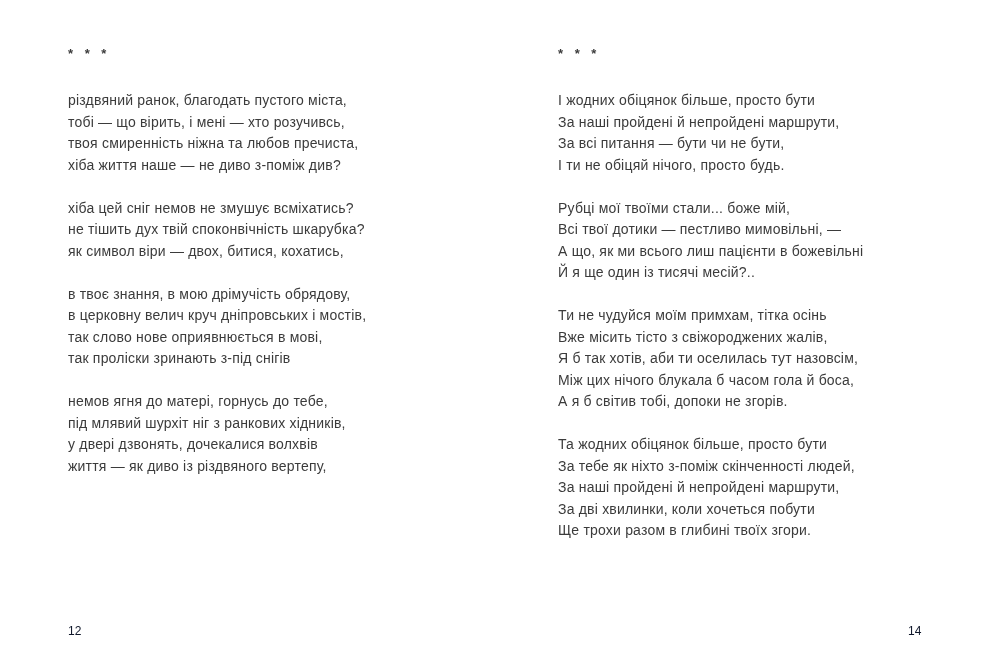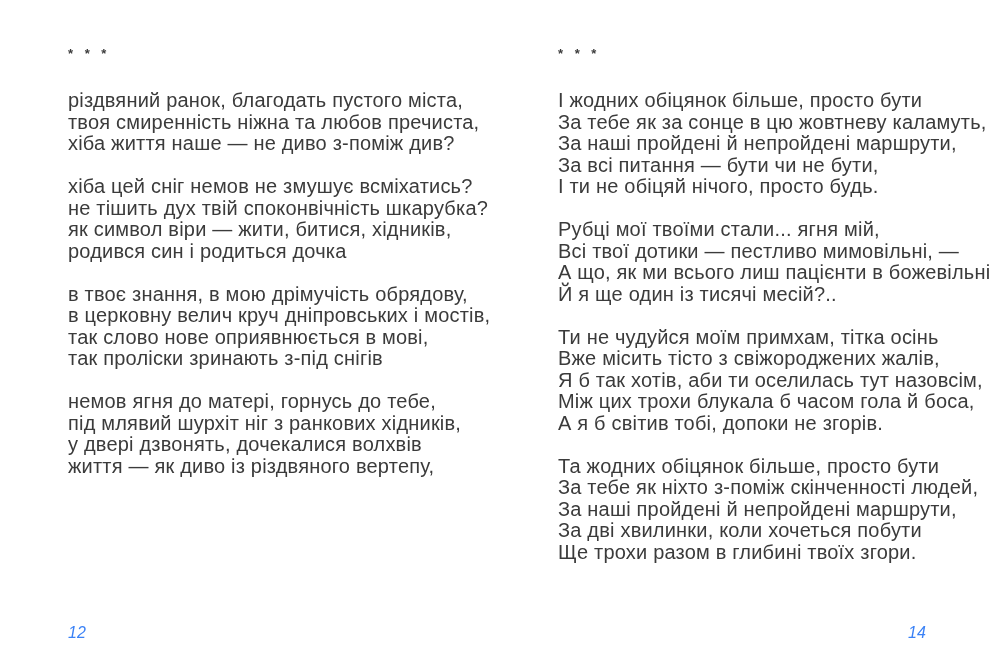--- a/index.html
+++ b/index.html
@@ -35,52 +35,51 @@
     position: absolute;
     top: 90px;
     left: 0;
     right: 0;
   }
   .stanza {
     margin: 0 0 21.5px 0;
   }
   .stanza p {
     margin: 0;
-    font-size: 20px;
+    font-size: 14px;
     line-height: 21.5px;
     letter-spacing: 0.2px;
     color: #3b3b3b;
     white-space: nowrap;
   }
   .page-number {
     position: absolute;
     top: 624px;
-    font-size: 16px;
-    color: #3b82f6;
-    font-style: italic;
+    font-size: 12px;
+    color: #0f172a;
   }
   .page-number-left  { left: 68px; }
   .page-number-right { left: 908px; }
 </style>
 </head>
 <body>
 
 <div class="page page-left">
   <span class="section-marker">* * *</span>
   <div class="poem">
       <div class="stanza">
         <p>різдвяний ранок, благодать пустого міста,</p>
+        <p>тобі — що вірить, і мені — хто розучивсь,</p>
         <p>твоя смиренність ніжна та любов пречиста,</p>
         <p>хіба життя наше — не диво з-поміж див?</p>
       </div>
       <div class="stanza">
         <p>хіба цей сніг немов не змушує всміхатись?</p>
         <p>не тішить дух твій споконвічність шкарубка?</p>
-        <p>як символ віри — жити, битися, хідників,</p>
-        <p>родився син і родиться дочка</p>
+        <p>як символ віри — двох, битися, кохатись,</p>
       </div>
       <div class="stanza">
         <p>в твоє знання, в мою дрімучість обрядову,</p>
         <p>в церковну велич круч дніпровських і мостів,</p>
         <p>так слово нове оприявнюється в мові,</p>
         <p>так проліски зринають з-під снігів</p>
       </div>
       <div class="stanza">
         <p>немов ягня до матері, горнусь до тебе,</p>
         <p>під млявий шурхіт ніг з ранкових хідників,</p>
@@ -88,36 +87,35 @@
         <p>життя — як диво із різдвяного вертепу,</p>
       </div>
     </div>
 </div>
 
 <div class="page page-right">
   <span class="section-marker">* * *</span>
   <div class="poem">
       <div class="stanza">
         <p>І жодних обіцянок більше, просто бути</p>
-        <p>За тебе як за сонце в цю жовтневу каламуть,</p>
         <p>За наші пройдені й непройдені маршрути,</p>
         <p>За всі питання — бути чи не бути,</p>
         <p>І ти не обіцяй нічого, просто будь.</p>
       </div>
       <div class="stanza">
-        <p>Рубці мої твоїми стали... ягня мій,</p>
+        <p>Рубці мої твоїми стали... боже мій,</p>
         <p>Всі твої дотики — пестливо мимовільні, —</p>
         <p>А що, як ми всього лиш пацієнти в божевільні</p>
         <p>Й я ще один із тисячі месій?..</p>
       </div>
       <div class="stanza">
         <p>Ти не чудуйся моїм примхам, тітка осінь</p>
         <p>Вже місить тісто з свіжороджених жалів,</p>
         <p>Я б так хотів, аби ти оселилась тут назовсім,</p>
-        <p>Між цих трохи блукала б часом гола й боса,</p>
+        <p>Між цих нічого блукала б часом гола й боса,</p>
         <p>А я б світив тобі, допоки не згорів.</p>
       </div>
       <div class="stanza">
         <p>Та жодних обіцянок більше, просто бути</p>
         <p>За тебе як ніхто з-поміж скінченності людей,</p>
         <p>За наші пройдені й непройдені маршрути,</p>
         <p>За дві хвилинки, коли хочеться побути</p>
         <p>Ще трохи разом в глибині твоїх згори.</p>
       </div>
     </div>

